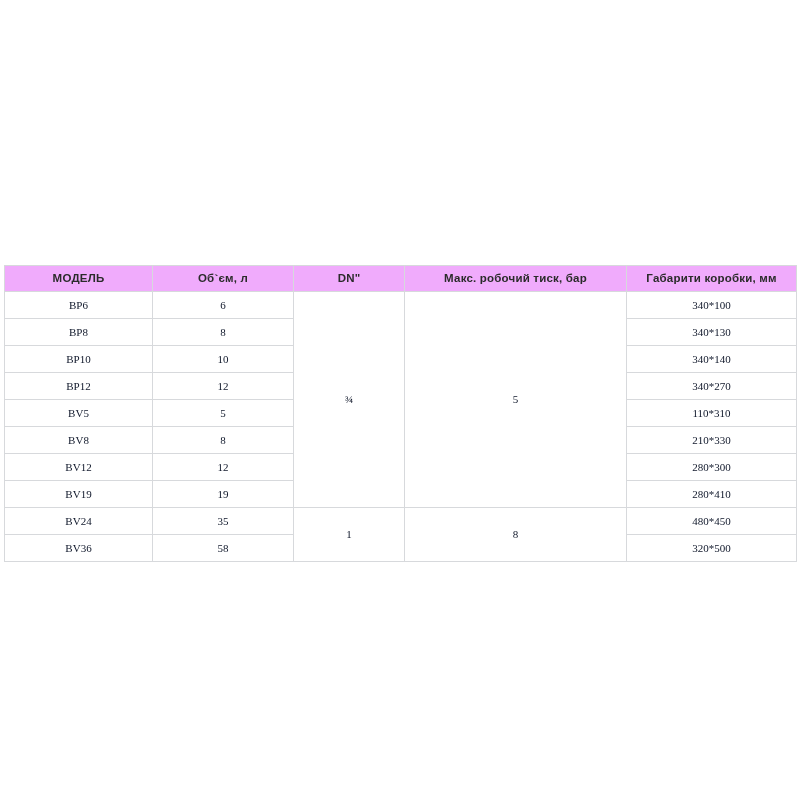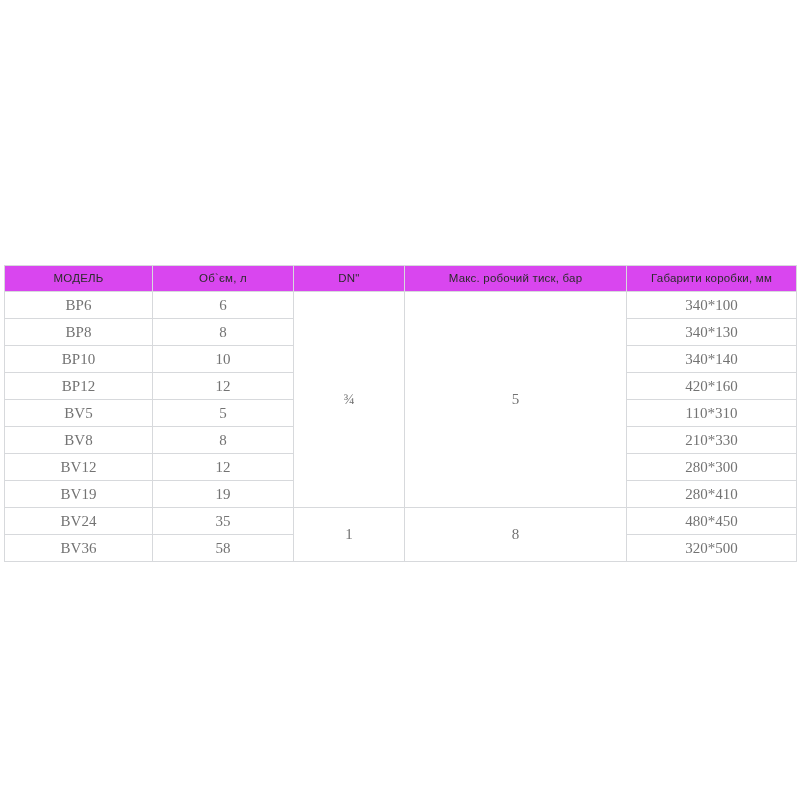--- a/index.html
+++ b/index.html
@@ -39,29 +39,29 @@
   table.spec col.c-dn    { width: 111px; }
   table.spec col.c-pres  { width: 222px; }
   table.spec col.c-dim   { width: 170px; }
 
   table.spec th,
   table.spec td {
     border: 1px solid #d7d9dc;
     padding: 0;
     vertical-align: middle;
     text-align: center;
-    font-size: 15px;
+    font-size: 11px;
     line-height: 1;
     height: 26px;
-    color: #737373;
+    color: #0f172a;
   }
   table.spec thead th {
-    background: #d946ef;
+    background: #f0abfc;
     font-family: "Liberation Sans", sans-serif;
-    font-weight: normal;
+    font-weight: bold;
     font-size: 11.5px;
     letter-spacing: 0.2px;
     color: #2b2b2b;
     height: 25px;
   }
   table.spec thead th.h-model {
     text-align: center;
   }
   td.model {
     text-align: left;
@@ -117,21 +117,21 @@
           <td class="dim">340*130</td>
         </tr>
         <tr>
           <td class="model">BP10</td>
           <td class="vol">10</td>
           <td class="dim">340*140</td>
         </tr>
         <tr>
           <td class="model">BP12</td>
           <td class="vol">12</td>
-          <td class="dim">420*160</td>
+          <td class="dim">340*270</td>
         </tr>
         <tr>
           <td class="model">BV5</td>
           <td class="vol">5</td>
           <td class="dim">110*310</td>
         </tr>
         <tr>
           <td class="model">BV8</td>
           <td class="vol">8</td>
           <td class="dim">210*330</td>

